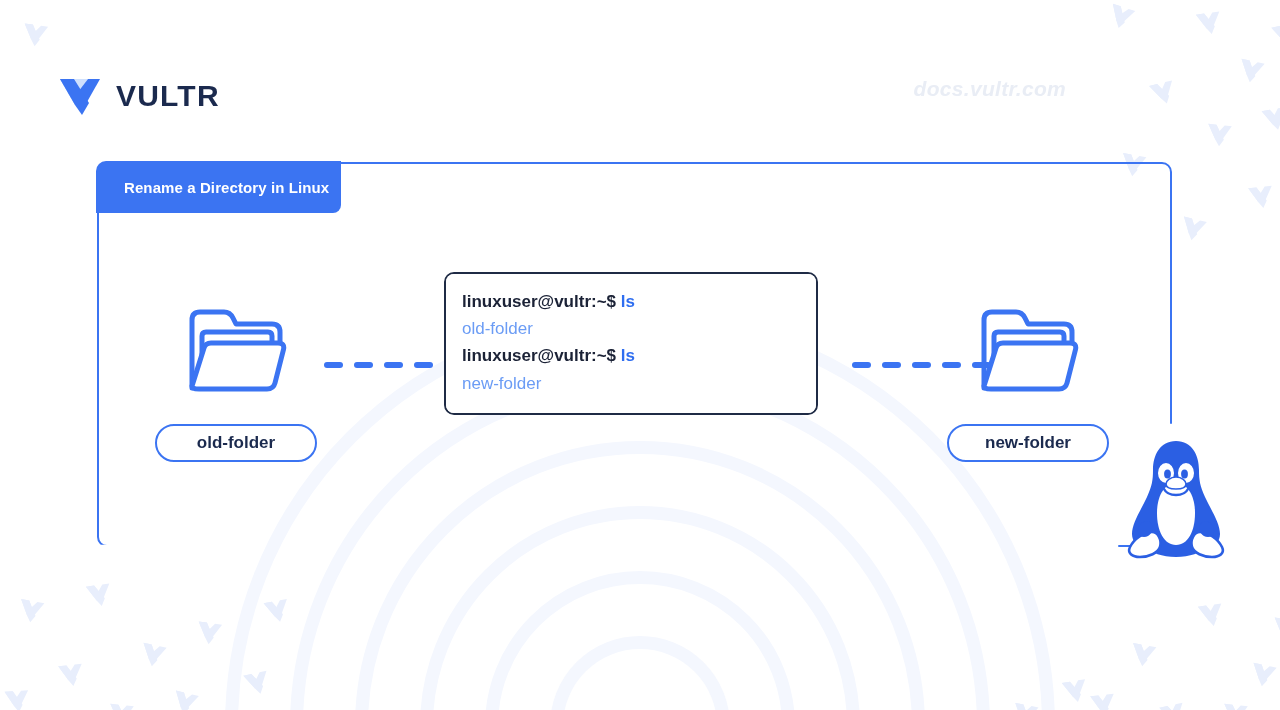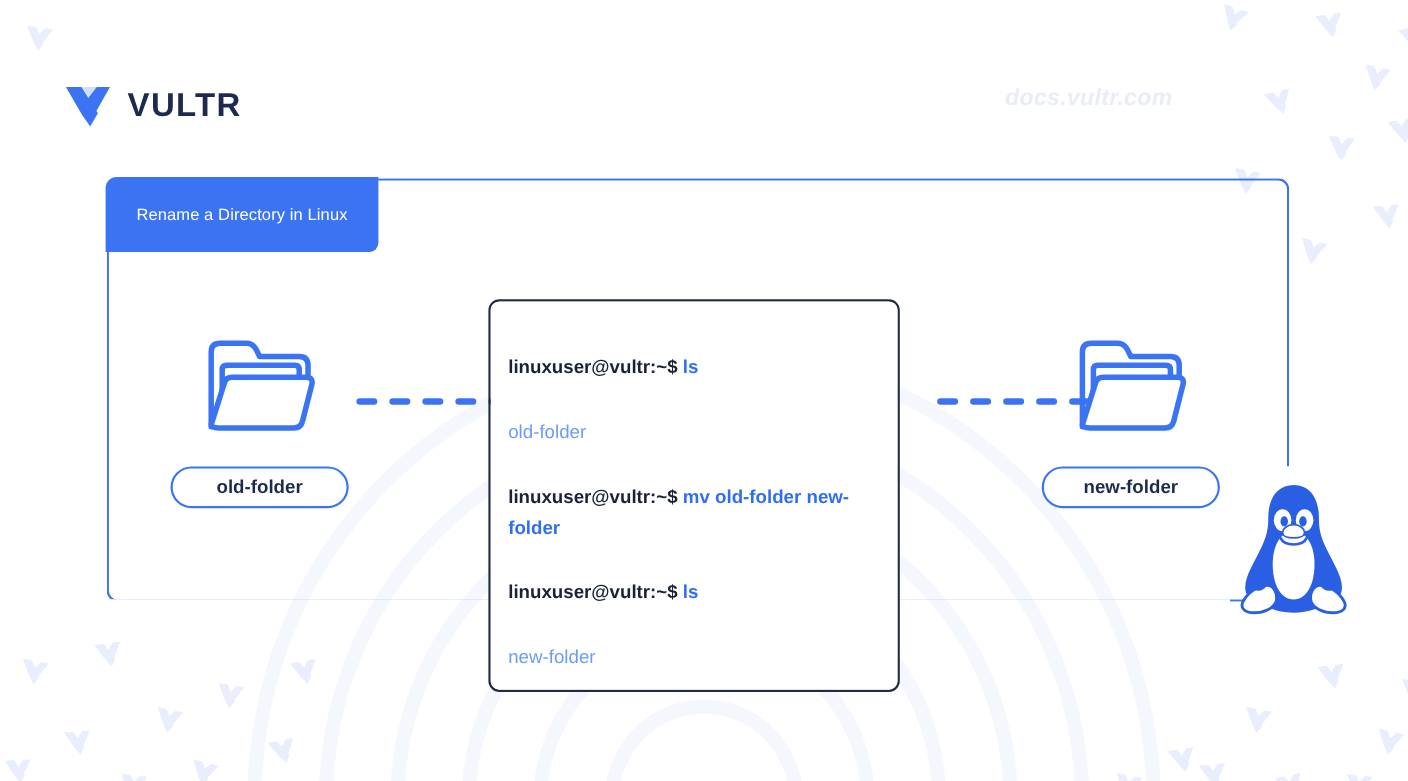--- a/index.html
+++ b/index.html
@@ -101,29 +101,29 @@
       100% 68%, 99.4% 68%,
       99.4% 100%, 95% 100%,
       95% 99.4%, 0 99.4%
     );
   }
 
   .panel-tab {
     position: absolute;
     left: -1px;
     top: -1px;
-    height: 68px;
-    padding: 0 28px 0 28px;
+    height: 52px;
+    padding: 0 12px 0 28px;
     display: flex;
     align-items: center;
     background: #3b74f2;
     border-radius: 10px 0 8px 0;
     color: #ffffff;
     font-size: 15px;
-    font-weight: normal;
+    font-weight: bold;
     letter-spacing: 0.1px;
     white-space: nowrap;
   }
 
   
   .node {
     position: absolute;
     display: flex;
     flex-direction: column;
     align-items: center;
@@ -211,21 +211,21 @@
     font-weight: bold;
     letter-spacing: 0.2px;
   }
 
   .term-body {
     padding: 14px 16px 16px 16px;
     background: #ffffff;
     font-size: 17px;
     line-height: 1.6;
   }
-  .term-line { word-break: break-word; margin-top: 32px; }
+  .term-line { word-break: break-word; }
   .t-prompt { color: #1b2236; font-weight: bold; }
   .t-cmd    { color: #2f6ef0; font-weight: bold; }
   .t-out    { color: #6b9cf5; font-weight: normal; }
 
   
   .tux {
     position: absolute;
     left: 1122px;
     top: 437px;
     width: 108px;
@@ -512,21 +512,20 @@
     <i style="background: rgb(59, 116, 242);"></i>
     <i style="background: rgb(59, 116, 242);"></i>
     <i style="background: rgb(59, 116, 242);"></i>
     <i style="background: rgb(59, 116, 242);"></i>
   </div>
 
 <div class="terminal">
   <div class="term-body" id="term-body">
       <div class="term-line"><span class="t-prompt">linuxuser@vultr:~$ </span><span class="t-cmd">ls</span></div>
       <div class="term-line"><span class="t-out">old-folder</span></div>
-      <div class="term-line"><span class="t-prompt">linuxuser@vultr:~$ </span><span class="t-cmd">mv old-folder new-folder</span></div>
       <div class="term-line"><span class="t-prompt">linuxuser@vultr:~$ </span><span class="t-cmd">ls</span></div>
       <div class="term-line"><span class="t-out">new-folder</span></div>
     </div>
 </div>
 
 <div class="tux">
   <svg viewBox="0 0 108 128">
     <path d="M54 4 C38 4 31 18 31 33 C31 43 30 49 25 60 C19 73 10 86 10 97
              C10 106 17 110 24 109 C29 116 40 120 54 120 C68 120 79 116 84 109
              C91 110 98 106 98 97 C98 86 89 73 83 60 C78 49 77 43 77 33

